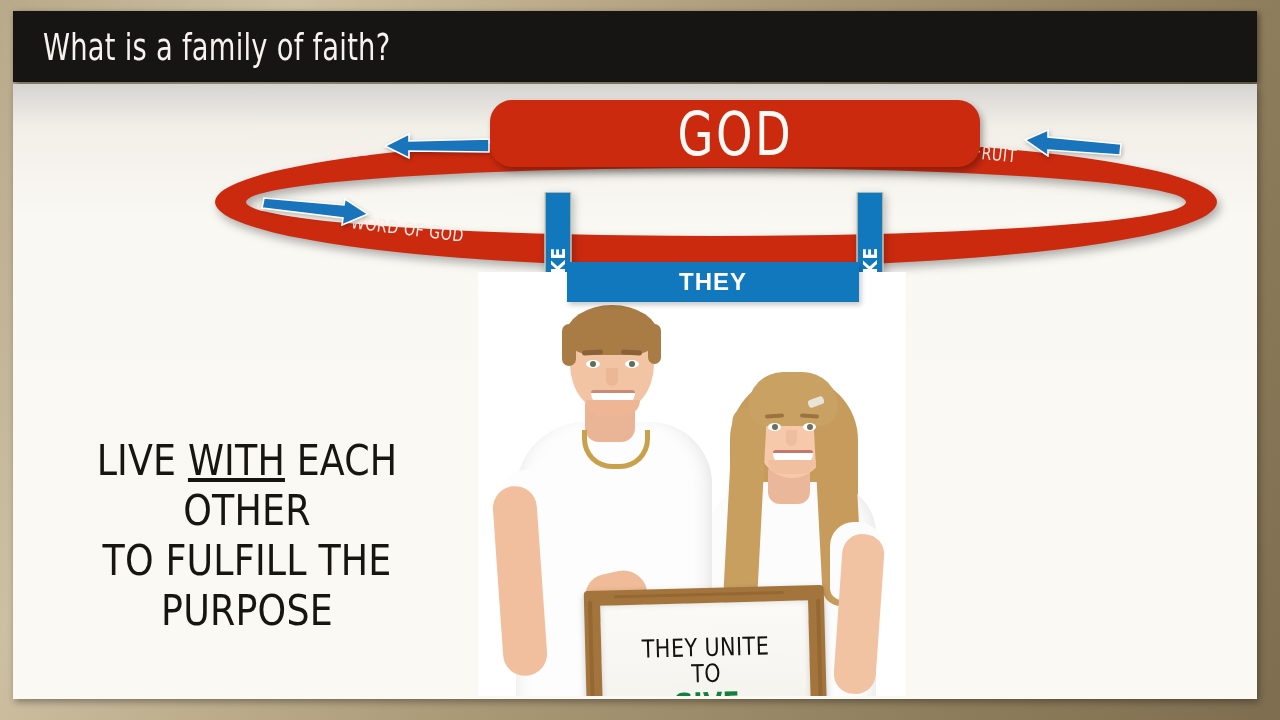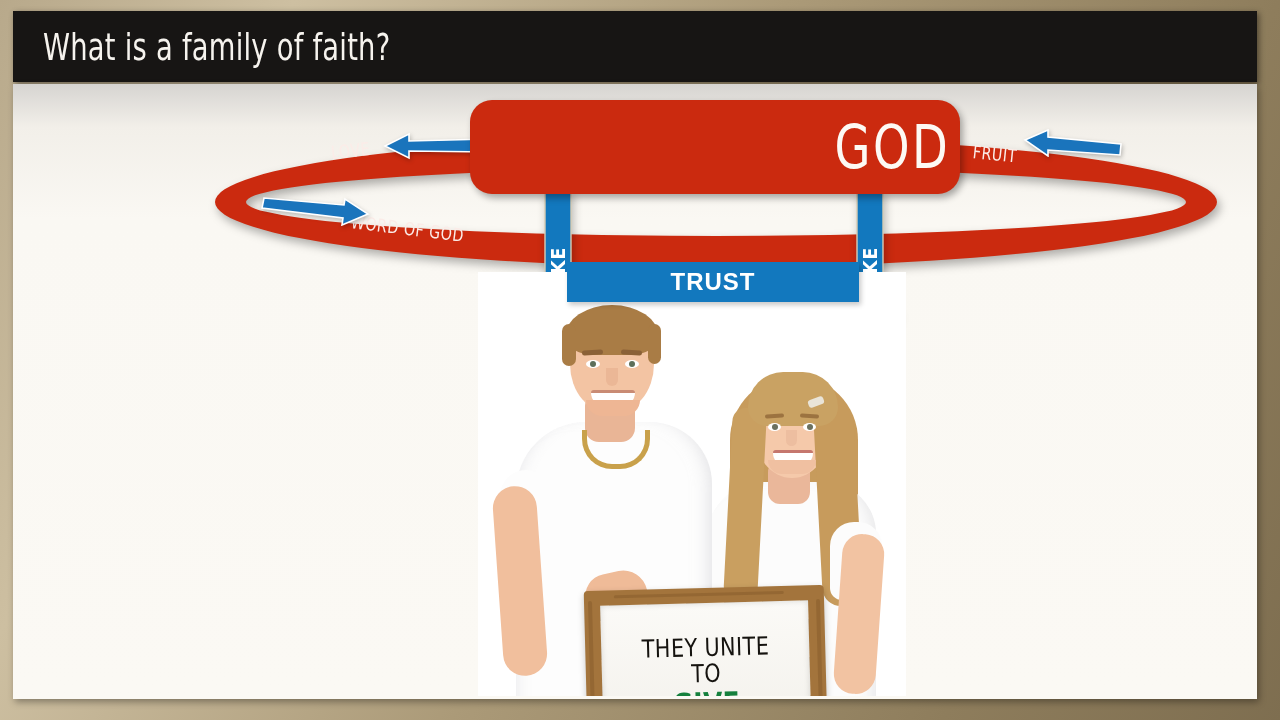--- a/index.html
+++ b/index.html
@@ -39,24 +39,24 @@
   #ring-wrap{position:absolute;left:0;top:0;width:1244px;height:615px;pointer-events:none;}
   #ring{
     position:absolute;left:202px;top:53px;width:1002px;height:130px;
     border-radius:50%;
     border:31px solid #cb2a0f;
     box-sizing:border-box;
     filter:drop-shadow(3px 5px 5px rgba(0,0,0,.30));
   }
   
   #god-box{
-    position:absolute;left:457px;top:16px;width:490px;height:94px;
+    position:absolute;left:477px;top:16px;width:490px;height:67px;
     background:#cb2a0f;border-radius:22px;
     box-shadow:3px 4px 7px rgba(0,0,0,.33);
-    display:flex;align-items:center;justify-content:flex-end;
+    display:flex;align-items:center;justify-content:center;
   }
   #god-label{
     color:#fdf9f4;font-size:60px;line-height:1;
     font-family:"Liberation Sans Narrow","DejaVu Sans Condensed","Liberation Sans",sans-serif;
     transform:scaleX(.86);letter-spacing:3px;font-weight:400;
   }
   
   .ring-label{
     position:absolute;color:#fbece8;
     font-family:"Liberation Sans Narrow","DejaVu Sans Condensed","Liberation Sans",sans-serif;
@@ -272,23 +272,28 @@
 
         <div id="board-frame-inner">
           <div class="board-line" id="board-line1">THEY UNITE</div>
           <div class="board-line" id="board-line2">TO</div>
           <div class="board-line" id="board-line3">GIVE</div>
         </div>
       </div>
     </div>
 
     <div id="trust-bar">
-      <span id="trust-label">TRUST</span>
+      <span id="trust-label">THEY</span>
     </div>
 
     <div id="god-box">
       <span id="god-label">GOD</span>
     </div>
 
+    <div class="side-text" id="left-text">
+      <div><span>LIVE </span><span class="u">WITH</span><span> EACH OTHER</span></div>
+      <div>TO FULFILL THE</div>
+      <div>PURPOSE</div>
+    </div>
 
 
   </div>
 </div>
 
 </body></html>

